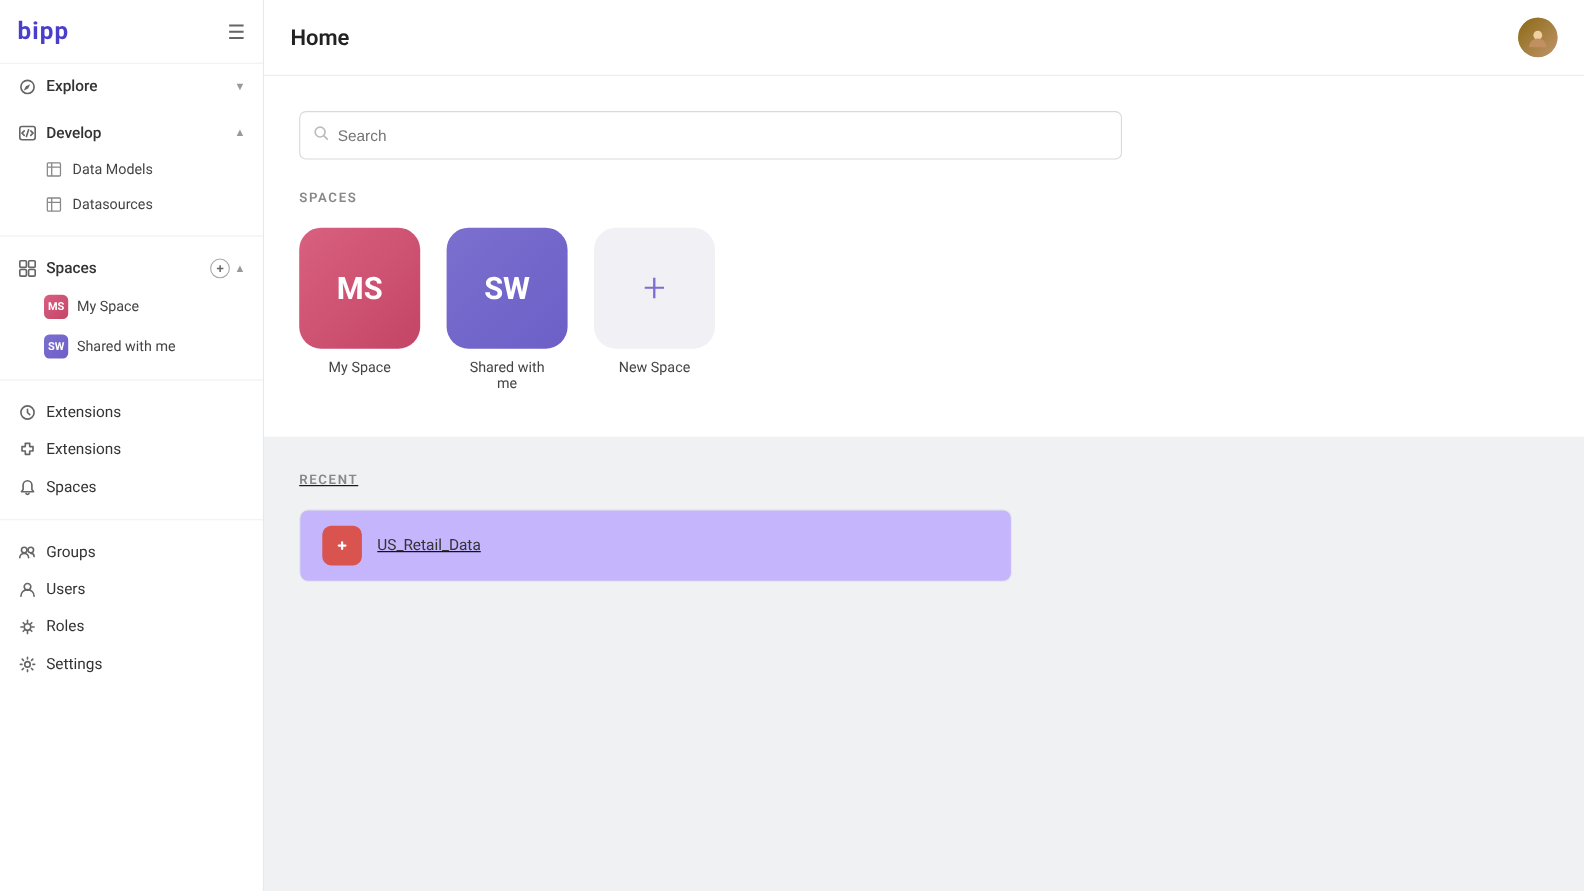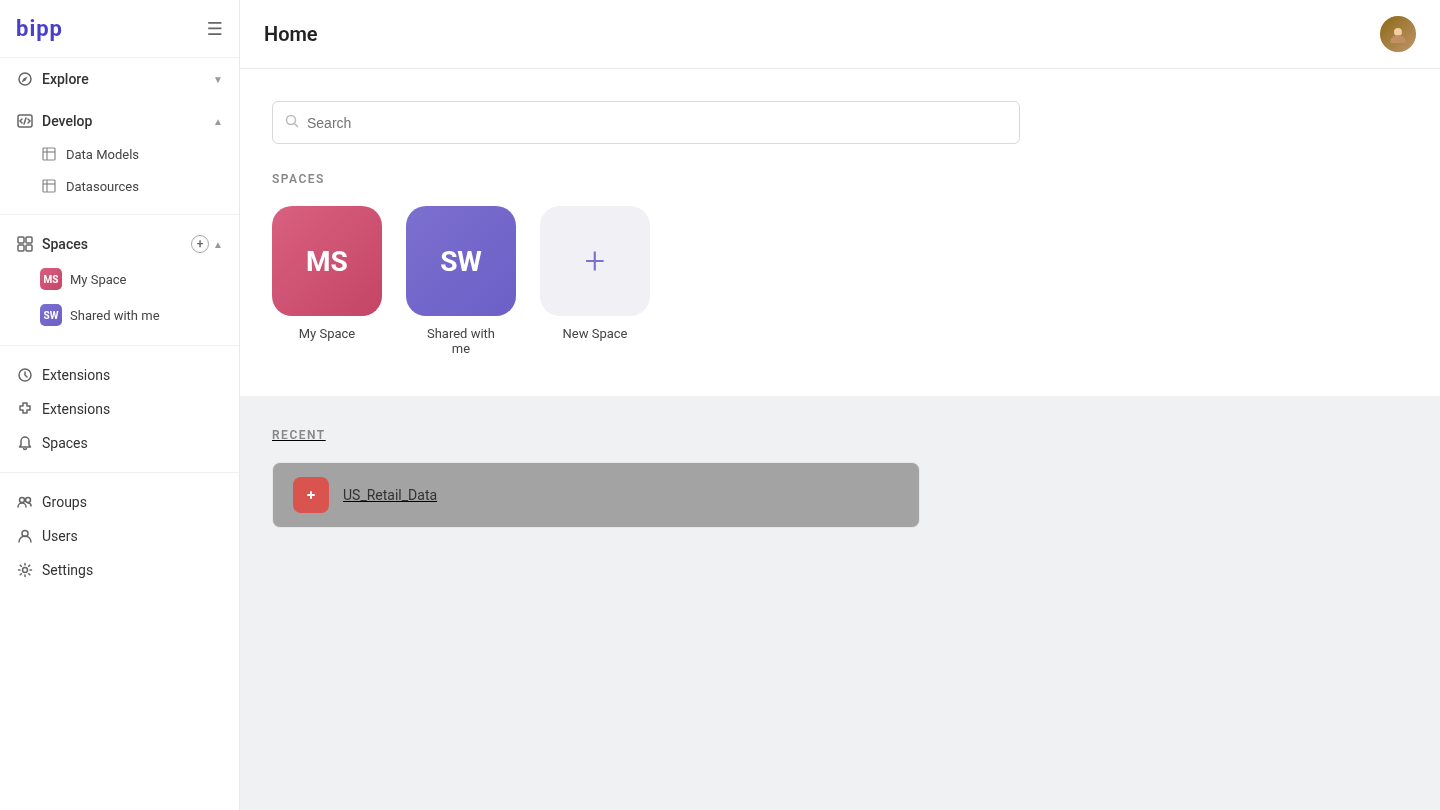--- a/index.html
+++ b/index.html
@@ -234,21 +234,21 @@
       background: #f0f1f3;
       flex: 1;
       padding: 32px 32px;
       text-decoration: underline;
     }
 
     .recent-item {
       display: flex;
       align-items: center;
       gap: 14px;
-      background: #a3a3a3;
+      background: #c4b5fd;
       border-radius: 8px;
       padding: 14px 20px;
       cursor: pointer;
       border: 1px solid #e8e8e8;
       width: 648px;
       margin-top: 16px;
     }
     .recent-icon {
       width: 36px;
       height: 36px;
@@ -428,20 +428,29 @@
         <svg width="16" height="16" viewBox="0 0 16 16" fill="none">
           <circle cx="8" cy="5.5" r="3" stroke="#666" stroke-width="1.5"></circle>
           <path d="M2 14c0-3.3 2.7-6 6-6s6 2.7 6 6" stroke="#666" stroke-width="1.5" stroke-linecap="round"></path>
         </svg>
       </div>
       <span>Users</span>
     </div>
     <div class="sidebar-section-item">
       <div class="icon-box">
         <svg width="16" height="16" viewBox="0 0 16 16" fill="none">
+          <circle cx="8" cy="8" r="3" stroke="#666" stroke-width="1.5"></circle>
+          <path d="M8 2v2M8 12v2M2 8h2M12 8h2M4.1 4.1l1.4 1.4M10.5 10.5l1.4 1.4M4.1 11.9l1.4-1.4M10.5 5.5l1.4-1.4" stroke="#666" stroke-width="1.5" stroke-linecap="round"></path>
+        </svg>
+      </div>
+      <span>Roles</span>
+    </div>
+    <div class="sidebar-section-item">
+      <div class="icon-box">
+        <svg width="16" height="16" viewBox="0 0 16 16" fill="none">
           <circle cx="8" cy="8" r="2.5" stroke="#666" stroke-width="1.5"></circle>
           <path d="M8 1.5V3M8 13v1.5M1.5 8H3M13 8h1.5M3.2 3.2l1.1 1.1M11.7 11.7l1.1 1.1M3.2 12.8l1.1-1.1M11.7 4.3l1.1-1.1" stroke="#666" stroke-width="1.5" stroke-linecap="round"></path>
         </svg>
       </div>
       <span>Settings</span>
     </div>
   </div>
 
 </div>
 

